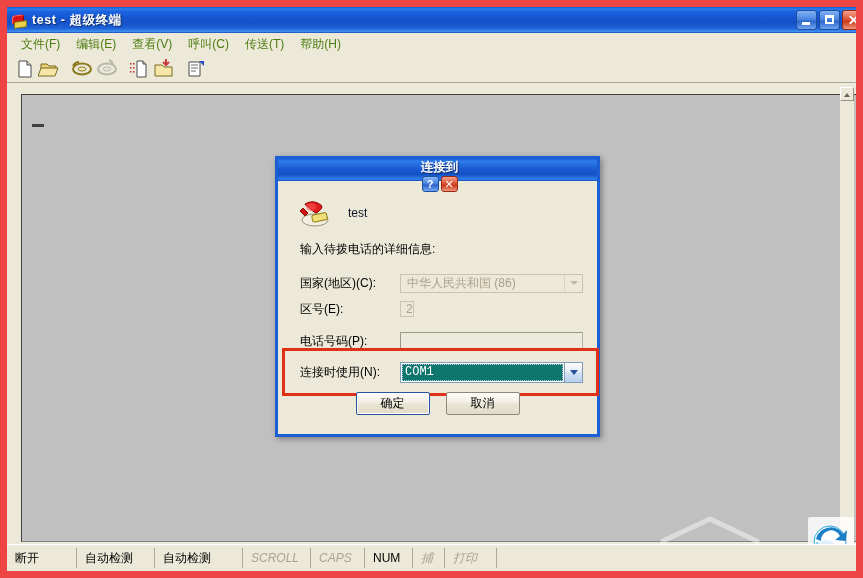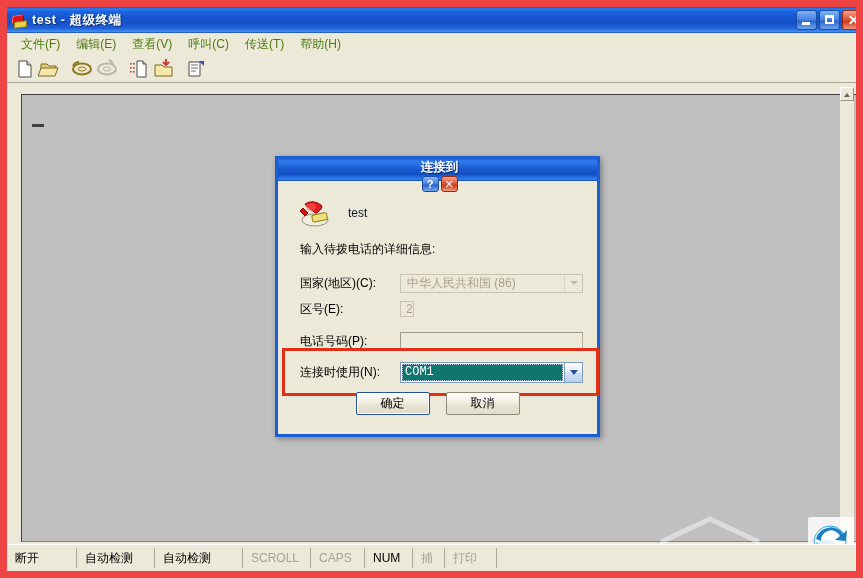--- a/index.html
+++ b/index.html
@@ -115,21 +115,21 @@
     position:absolute;left:0;bottom:0;width:861px;height:27px;
     background:#ece9d8;border-top:1px solid #fff;
     display:flex;align-items:center;box-sizing:border-box;
     font-size:12px;
   }
   .sb-cell{
     height:20px;display:flex;align-items:center;padding-left:8px;
     border-right:1px solid #aca899;box-sizing:border-box;color:#000;
     white-space:nowrap;
   }
-  .sb-cell.dim{color:#a9a295;}
+  .sb-cell.dim{color:#a9a295;font-style:italic;}
   
   .dialog{
     position:absolute;left:268px;top:149px;width:325px;height:281px;
     background:#ece9d8;
     border:3px solid #1c5fd4;
     box-shadow:2px 2px 6px rgba(0,0,0,.35);
     box-sizing:border-box;
   }
   .dlg-title{
     height:22px;

